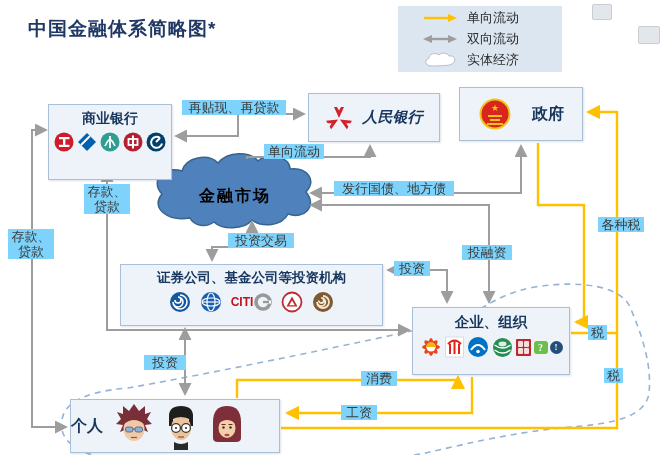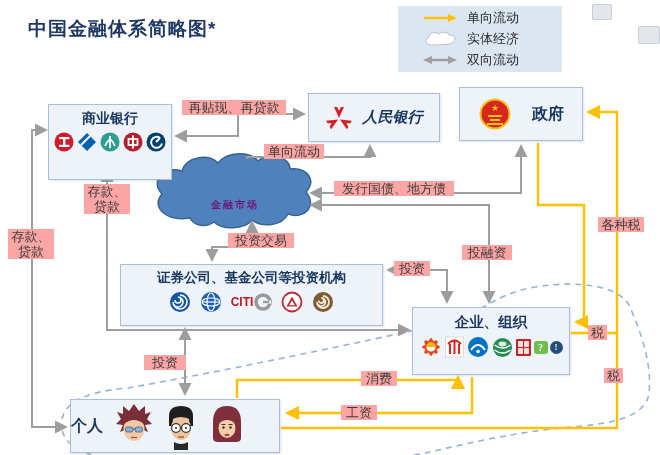--- a/index.html
+++ b/index.html
@@ -20,26 +20,26 @@
   .legend-row{display:flex;align-items:center;gap:9px;padding-left:24px;height:18px;}
   .legend-icon{width:36px;display:flex;justify-content:center;}
   .legend-label{font-size:13px;color:#2b2b2b;}
   .node-box{
     position:absolute;z-index:4;background:#eef3fa;border:1.5px solid #a9bfd8;
     box-sizing:border-box;box-shadow:1px 1px 2px rgba(120,140,170,.25);
   }
   .node-title{font-weight:bold;color:#17365d;text-align:center;}
   .logo-row{display:flex;align-items:center;justify-content:center;}
   .flow-label{
-    position:absolute;z-index:5;font-size:13px;color:#3c3c3c;background:#fca5a5;
+    position:absolute;z-index:5;font-size:13px;color:#3c3c3c;background:#7dd3fc;
     white-space:nowrap;line-height:15px;text-align:center;padding:0 1px;
   }
   .cloud-label{
-    position:absolute;left:180px;top:198px;width:110px;z-index:5;text-align:center;
-    font-size:10px;font-weight:bold;color:#701a75;letter-spacing:2px;background:transparent;
+    position:absolute;left:180px;top:186px;width:110px;z-index:5;text-align:center;
+    font-size:16px;font-weight:bold;color:#000000;letter-spacing:2px;background:transparent;
   }
   .citic-wrap{display:flex;align-items:center;gap:1px;}
   .citic-text{font-size:12px;font-weight:900;color:#c0131c;letter-spacing:0px;}
   .qa-wrap{display:flex;align-items:center;gap:2px;}
   .q-bubble{
     width:14px;height:13px;background:#6cbf4a;border-radius:3px;color:#fff;
     font-size:10px;font-weight:bold;text-align:center;line-height:13px;
   }
   .e-circle{
     width:13px;height:13px;background:#234e79;border-radius:50%;color:#fff;
@@ -103,35 +103,35 @@
       <span class="legend-icon">
         <svg width="34" height="10">
             <line x1="1" y1="5" x2="25" y2="5" stroke="#FFC000" stroke-width="2.4"></line>
             <polygon points="25,1 34,5 25,9" fill="#FFC000"></polygon>
           </svg>
       </span>
       <span class="legend-label">单向流动</span>
     </div>
     <div class="legend-row">
       <span class="legend-icon">
-        <svg width="34" height="16">
-            <path d="M8,14 c-6,0 -7,-6 -2,-8 c0,-4 6,-6 10,-3 c2,-3 9,-2 10,1 c6,-1 8,5 3,8 c-2,2 -19,2 -21,2 z" fill="#ffffff" stroke="#b9bec4" stroke-width="1"></path>
-          </svg>
-      </span>
-      <span class="legend-label">实体经济</span>
-    </div>
-    <div class="legend-row">
-      <span class="legend-icon">
         <svg width="34" height="10">
             <line x1="8" y1="5" x2="26" y2="5" stroke="#9d9d9d" stroke-width="2.4"></line>
             <polygon points="9,1 0,5 9,9" fill="#9d9d9d"></polygon>
             <polygon points="25,1 34,5 25,9" fill="#9d9d9d"></polygon>
           </svg>
       </span>
       <span class="legend-label">双向流动</span>
+    </div>
+    <div class="legend-row">
+      <span class="legend-icon">
+        <svg width="34" height="16">
+            <path d="M8,14 c-6,0 -7,-6 -2,-8 c0,-4 6,-6 10,-3 c2,-3 9,-2 10,1 c6,-1 8,5 3,8 c-2,2 -19,2 -21,2 z" fill="#ffffff" stroke="#b9bec4" stroke-width="1"></path>
+          </svg>
+      </span>
+      <span class="legend-label">实体经济</span>
     </div>
   </div>
 
   <div class="node-box" style="left:48px;top:104px;width:124px;height:76px;">
     <div class="node-title" style="font-size:14px;margin-top:5px;">商业银行</div>
     <div class="logo-row" style="gap:3px;margin-top:4px;">
       <svg width="20" height="20">
           <circle cx="10" cy="10" r="9.5" fill="#cf1b2b"></circle>
           <rect x="9" y="5" width="2.4" height="10" fill="#fff"></rect>
           <rect x="5" y="5" width="10.4" height="2.2" fill="#fff"></rect>

